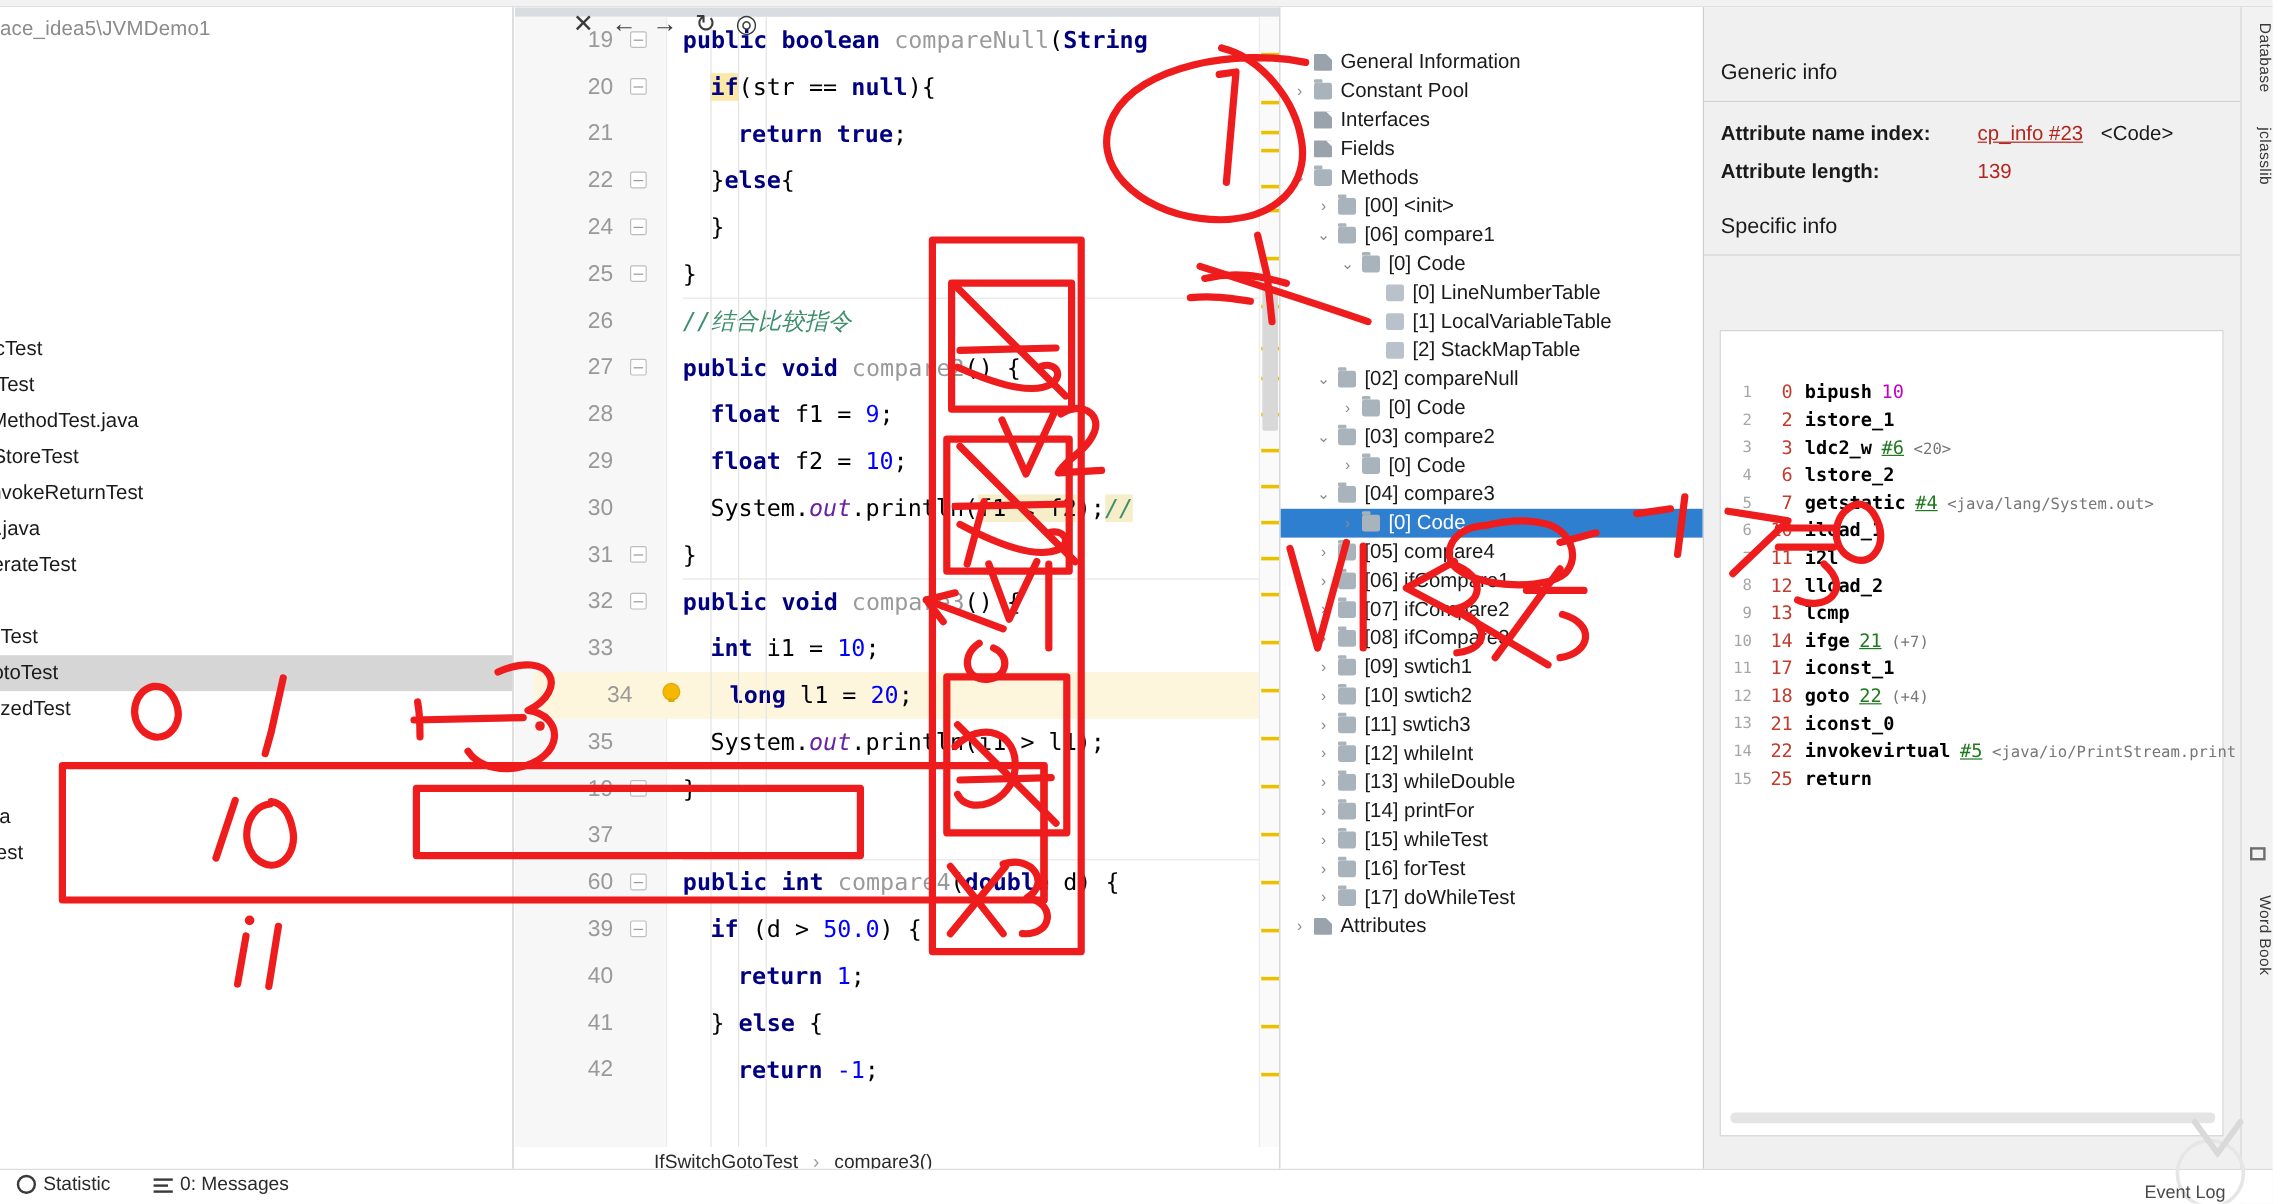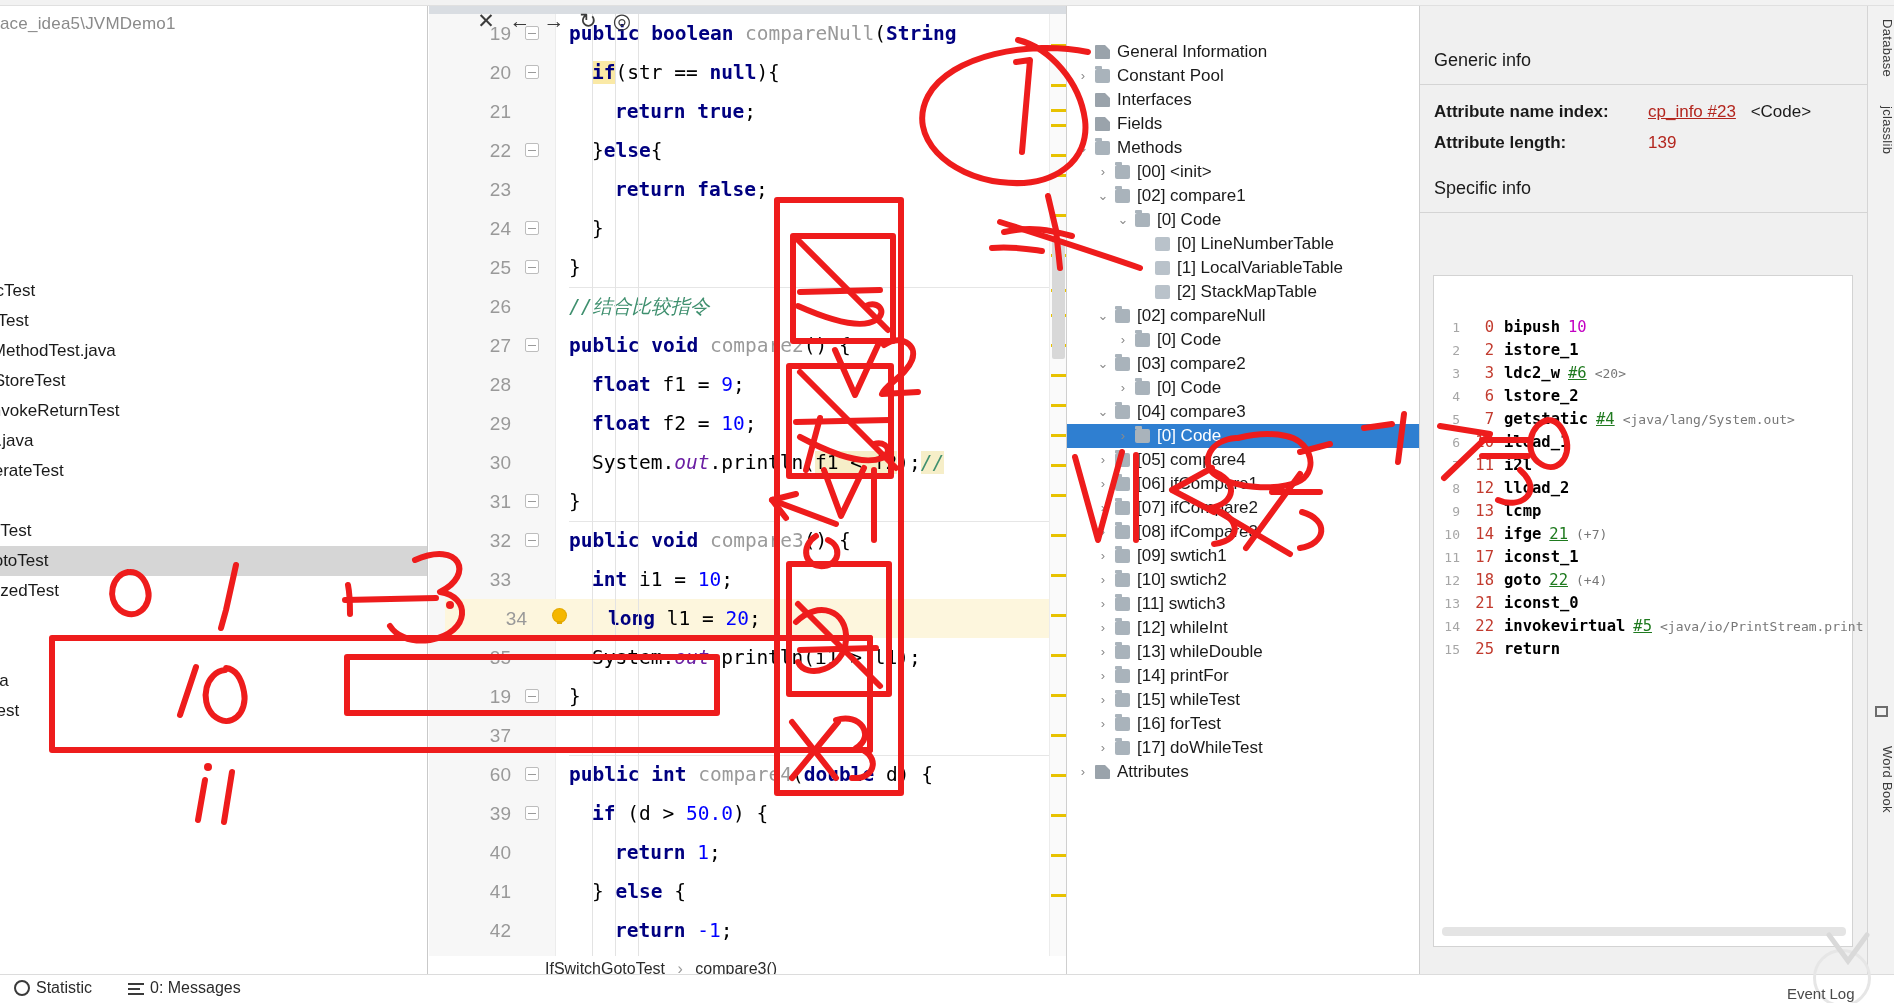--- a/index.html
+++ b/index.html
@@ -210,24 +210,20 @@
           <span class="ctext" style="left: 163px;"><span class="kw ifhl">if</span><span class="plain">(str == </span><span class="kw">null</span><span class="plain">){</span></span>
         </div>
         <div class="cline">
           <span class="lnum">21</span>
           <span class="ctext" style="left: 186px;"><span class="kw">return </span><span class="kw">true</span><span class="plain">;</span></span>
         </div>
         <div class="cline">
           <span class="lnum">22</span>
           <span class="foldmark"></span>
           <span class="ctext" style="left: 163px;"><span class="plain">}</span><span class="kw">else</span><span class="plain">{</span></span>
-        </div>
-        <div class="cline">
-          <span class="lnum">23</span>
-          <span class="ctext" style="left: 186px;"><span class="kw">return </span><span class="kw">false</span><span class="plain">;</span></span>
         </div>
         <div class="cline">
           <span class="lnum">24</span>
           <span class="foldmark"></span>
           <span class="ctext" style="left: 163px;"><span class="plain">}</span></span>
         </div>
         <div class="cline">
           <span class="lnum">25</span>
           <span class="foldmark"></span>
           <span class="ctext" style="left: 140px;"><span class="plain">}</span></span>
@@ -384,21 +380,21 @@
           <span class="ct-label" style="left: 50px;">Methods</span>
         </div>
         <div class="ct-row">
           <span class="ct-arrow" style="left: 28px;">›</span>
           <span class="ct-icon ic-folder" style="left: 48px;"></span>
           <span class="ct-label" style="left: 70px;">[00] &lt;init&gt;</span>
         </div>
         <div class="ct-row">
           <span class="ct-arrow" style="left: 28px;">⌄</span>
           <span class="ct-icon ic-folder" style="left: 48px;"></span>
-          <span class="ct-label" style="left: 70px;">[02] compare1</span>
+          <span class="ct-label" style="left: 70px;">[06] compare1</span>
         </div>
         <div class="ct-row">
           <span class="ct-arrow" style="left: 48px;">⌄</span>
           <span class="ct-icon ic-folder" style="left: 68px;"></span>
           <span class="ct-label" style="left: 90px;">[0] Code</span>
         </div>
         <div class="ct-row">
           <span class="ct-icon ic-leaf" style="left: 88px;"></span>
           <span class="ct-label" style="left: 110px;">[0] LineNumberTable</span>
         </div>

